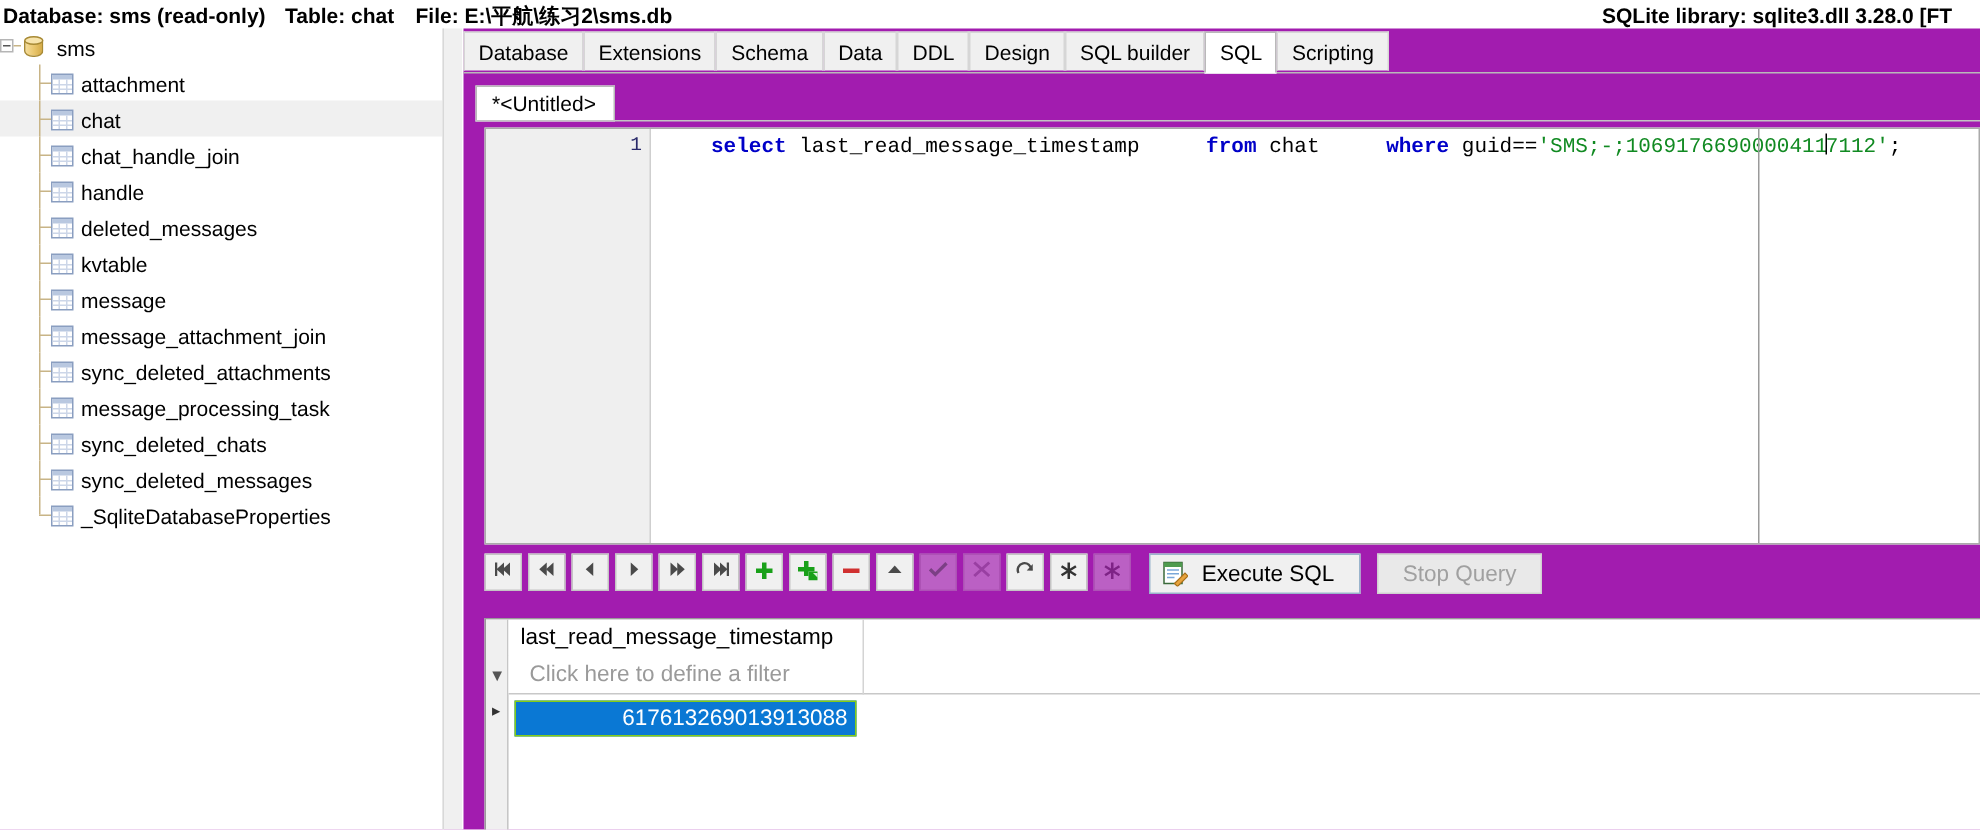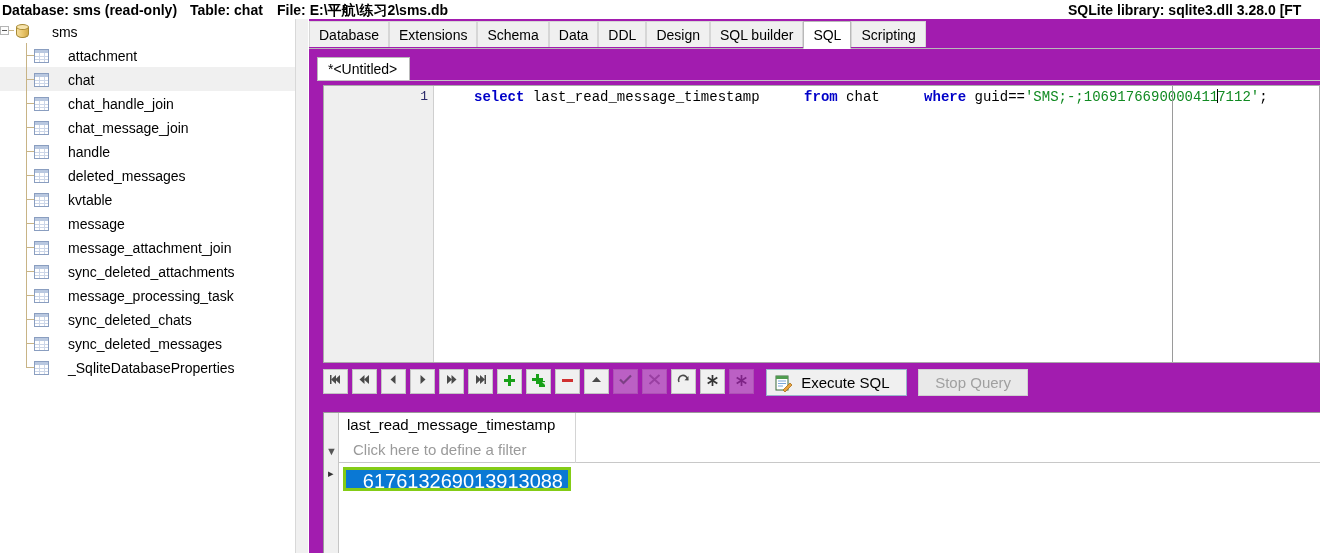--- a/index.html
+++ b/index.html
@@ -55,21 +55,21 @@
     font-size: 14px;
   }
   .tree-row.root { padding-left: 4px; }
   .tree-row.child { padding-left: 20px; }
   .tree-row.selected {
     background: #f0f0f0;
   }
   .tree-label {
     display: inline-block;
     vertical-align: middle;
-    margin-left: 19px;
+    margin-left: 5px;
   }
 
   
   .vline {
     position: absolute;
     left: 26px;
     top: 0;
     width: 1px;
     background: #c8b486;
   }
@@ -395,24 +395,24 @@
   .res-datarow {
     position: absolute;
     left: 15px; top: 54px;
     width: 982px; height: 24px;
   }
   .cell-selected {
     position: absolute;
     left: 4px; top: 0;
     width: 228px; height: 24px;
     background: #0a78d4;
-    border: 3px solid #84cc16;
+    border: 1px solid #84cc16;
     box-sizing: border-box;
     color: #ffffff;
-    font-size: 20px;
+    font-size: 15px;
     line-height: 22px;
     text-align: right;
     padding-right: 5px;
   }
   .res-colsep {
     position: absolute;
     left: 251px; top: 0;
     width: 1px; height: 50px;
     background: #d4d4d4;
   }
@@ -435,21 +435,20 @@
     <span class="icon-db">
       <span class="body"></span><span class="top"></span>
     </span>
     <span class="tree-label">sms</span>
   </div>
 
   <div id="tree-children">
       <div class="tree-row child"><span class="vline" style="height: 24px;"></span><span class="hline"></span><span class="icon-tbl" style="margin-left: 14px;"><span class="g gv1"></span><span class="g gv2"></span><span class="g gh1"></span><span class="g gh2"></span></span><span class="tree-label">attachment</span></div>
       <div class="tree-row child selected"><span class="vline" style="height: 24px;"></span><span class="hline"></span><span class="icon-tbl" style="margin-left: 14px;"><span class="g gv1"></span><span class="g gv2"></span><span class="g gh1"></span><span class="g gh2"></span></span><span class="tree-label">chat</span></div>
       <div class="tree-row child"><span class="vline" style="height: 24px;"></span><span class="hline"></span><span class="icon-tbl" style="margin-left: 14px;"><span class="g gv1"></span><span class="g gv2"></span><span class="g gh1"></span><span class="g gh2"></span></span><span class="tree-label">chat_handle_join</span></div>
-      <div class="tree-row child"><span class="vline" style="height: 24px;"></span><span class="hline"></span><span class="icon-tbl" style="margin-left: 14px;"><span class="g gv1"></span><span class="g gv2"></span><span class="g gh1"></span><span class="g gh2"></span></span><span class="tree-label">chat_message_join</span></div>
       <div class="tree-row child"><span class="vline" style="height: 24px;"></span><span class="hline"></span><span class="icon-tbl" style="margin-left: 14px;"><span class="g gv1"></span><span class="g gv2"></span><span class="g gh1"></span><span class="g gh2"></span></span><span class="tree-label">handle</span></div>
       <div class="tree-row child"><span class="vline" style="height: 24px;"></span><span class="hline"></span><span class="icon-tbl" style="margin-left: 14px;"><span class="g gv1"></span><span class="g gv2"></span><span class="g gh1"></span><span class="g gh2"></span></span><span class="tree-label">deleted_messages</span></div>
       <div class="tree-row child"><span class="vline" style="height: 24px;"></span><span class="hline"></span><span class="icon-tbl" style="margin-left: 14px;"><span class="g gv1"></span><span class="g gv2"></span><span class="g gh1"></span><span class="g gh2"></span></span><span class="tree-label">kvtable</span></div>
       <div class="tree-row child"><span class="vline" style="height: 24px;"></span><span class="hline"></span><span class="icon-tbl" style="margin-left: 14px;"><span class="g gv1"></span><span class="g gv2"></span><span class="g gh1"></span><span class="g gh2"></span></span><span class="tree-label">message</span></div>
       <div class="tree-row child"><span class="vline" style="height: 24px;"></span><span class="hline"></span><span class="icon-tbl" style="margin-left: 14px;"><span class="g gv1"></span><span class="g gv2"></span><span class="g gh1"></span><span class="g gh2"></span></span><span class="tree-label">message_attachment_join</span></div>
       <div class="tree-row child"><span class="vline" style="height: 24px;"></span><span class="hline"></span><span class="icon-tbl" style="margin-left: 14px;"><span class="g gv1"></span><span class="g gv2"></span><span class="g gh1"></span><span class="g gh2"></span></span><span class="tree-label">sync_deleted_attachments</span></div>
       <div class="tree-row child"><span class="vline" style="height: 24px;"></span><span class="hline"></span><span class="icon-tbl" style="margin-left: 14px;"><span class="g gv1"></span><span class="g gv2"></span><span class="g gh1"></span><span class="g gh2"></span></span><span class="tree-label">message_processing_task</span></div>
       <div class="tree-row child"><span class="vline" style="height: 24px;"></span><span class="hline"></span><span class="icon-tbl" style="margin-left: 14px;"><span class="g gv1"></span><span class="g gv2"></span><span class="g gh1"></span><span class="g gh2"></span></span><span class="tree-label">sync_deleted_chats</span></div>
       <div class="tree-row child"><span class="vline" style="height: 24px;"></span><span class="hline"></span><span class="icon-tbl" style="margin-left: 14px;"><span class="g gv1"></span><span class="g gv2"></span><span class="g gh1"></span><span class="g gh2"></span></span><span class="tree-label">sync_deleted_messages</span></div>
       <div class="tree-row child"><span class="vline" style="height: 12px;"></span><span class="hline"></span><span class="icon-tbl" style="margin-left: 14px;"><span class="g gv1"></span><span class="g gv2"></span><span class="g gh1"></span><span class="g gh2"></span></span><span class="tree-label">_SqliteDatabaseProperties</span></div>

